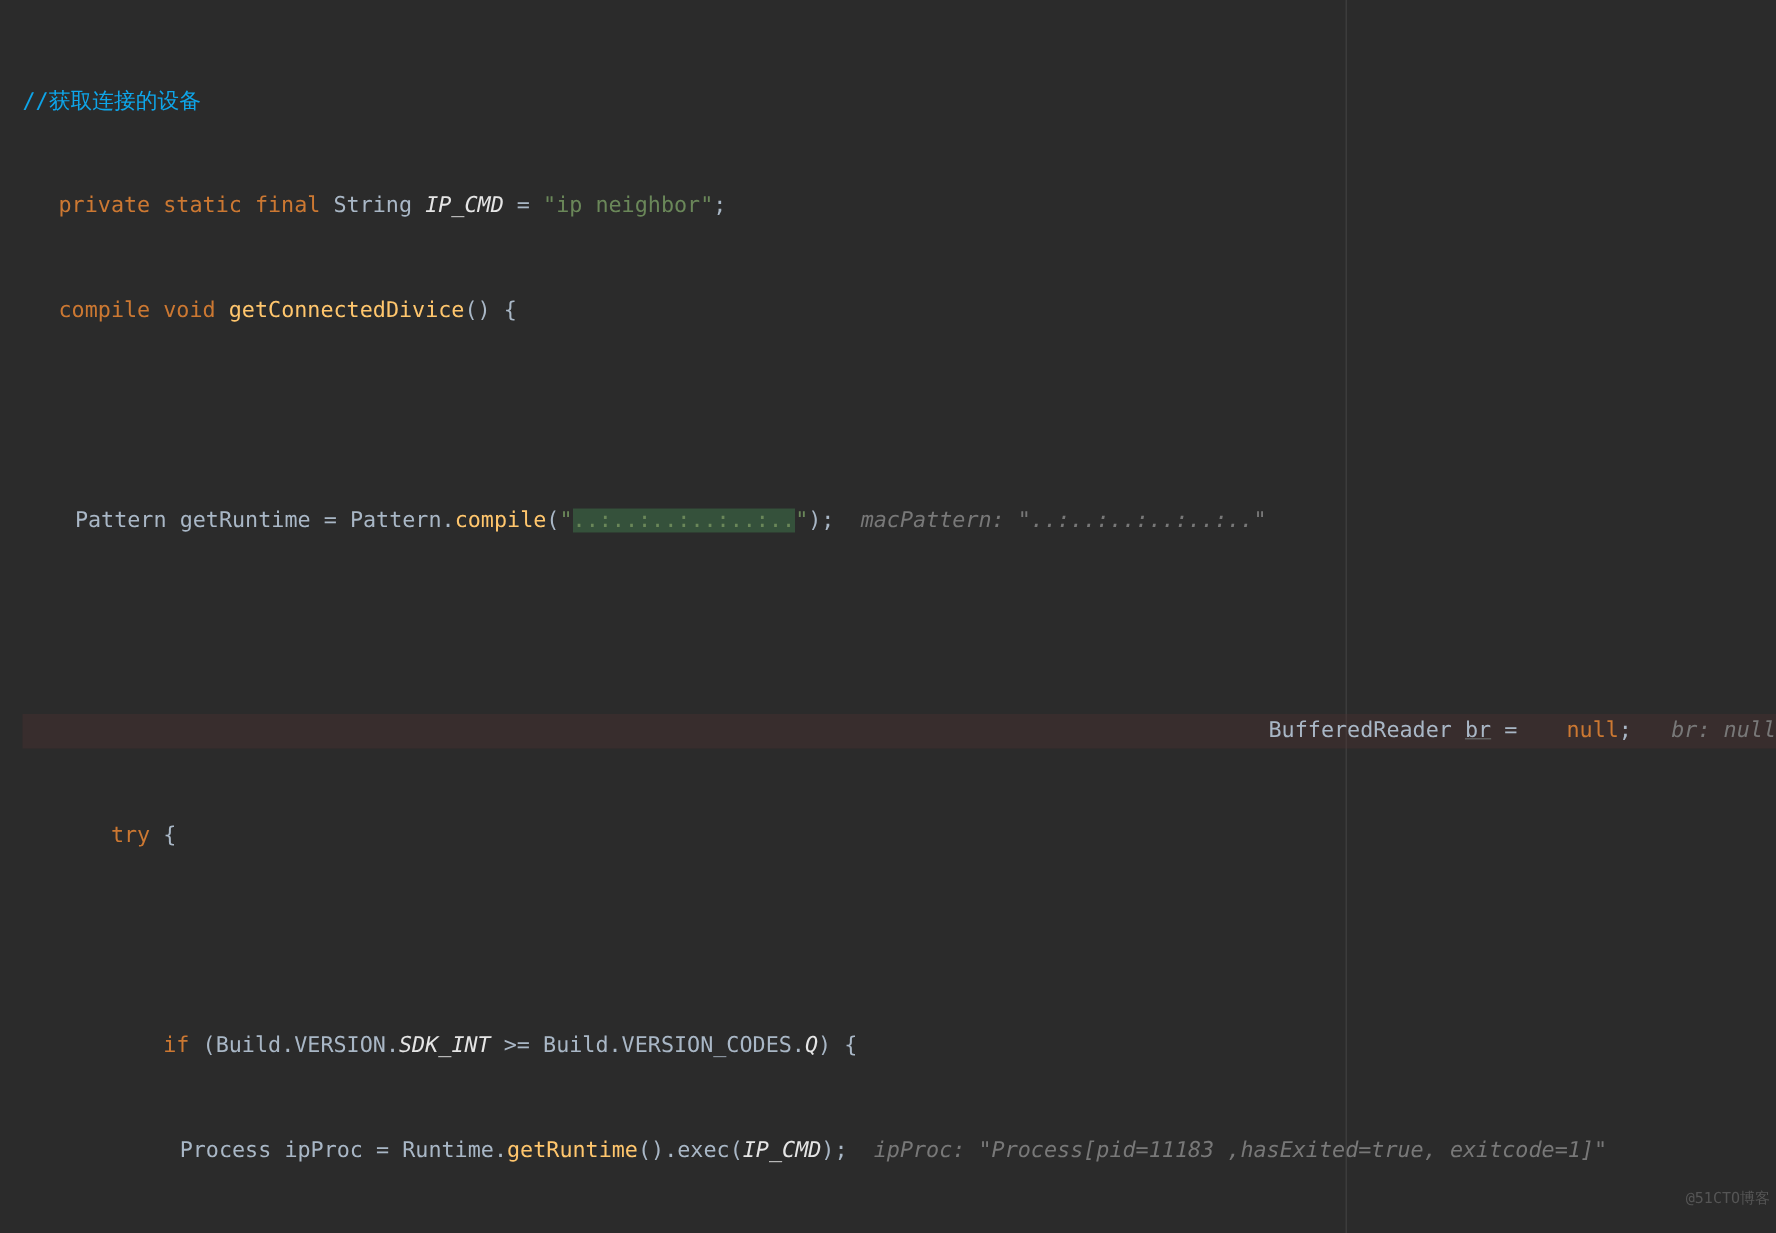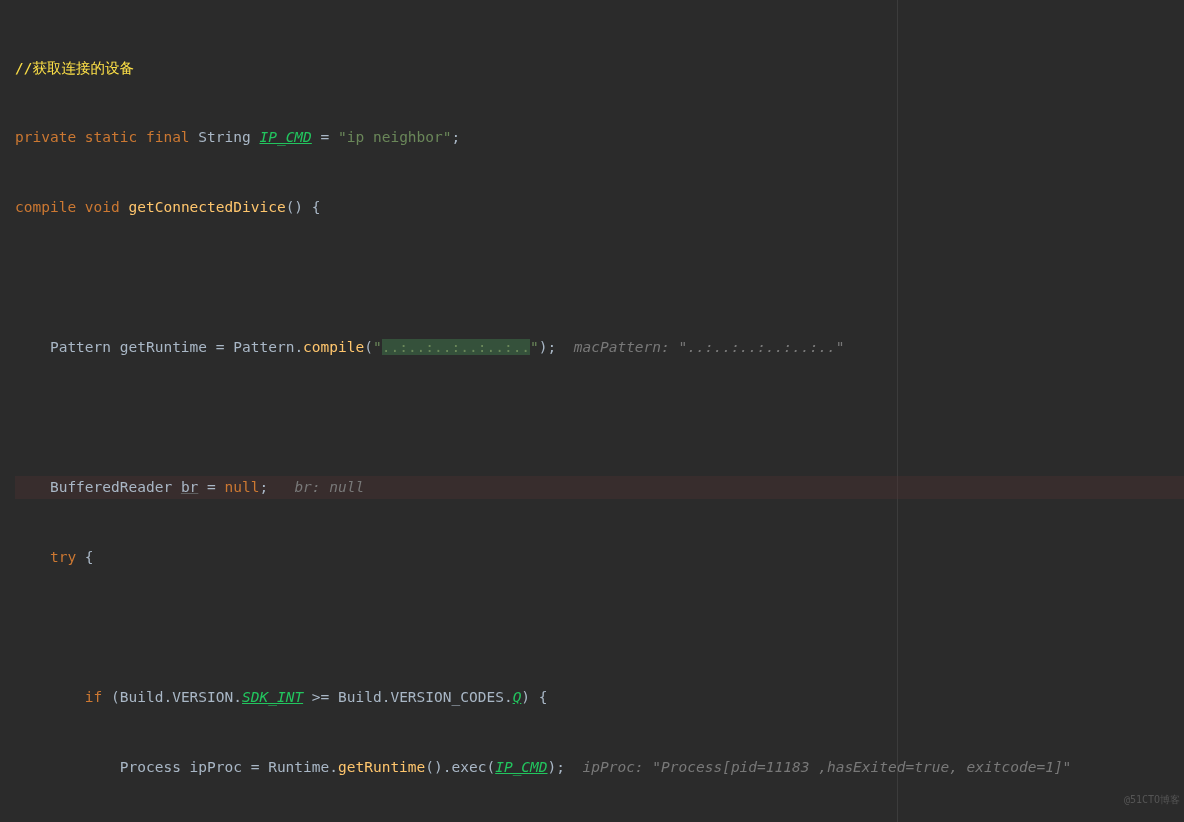--- a/index.html
+++ b/index.html
@@ -13,37 +13,37 @@
   height: 822px;
   overflow: hidden;
   position: relative;
 }
 .code-area {
   padding: 10px 0 0 15px;
   white-space: pre;
   position: relative;
 }
 .line { position: relative; height: 23.3px; }
-.line-hl-warn { background: rgba(80,50,50,0.35); }
+.line-hl-warn { background: rgba(80,50,50,0.35); text-align: right; }
 .vguide {
   position: absolute;
   top: 0; bottom: 0;
   left: 897px;
   width: 1px;
   background: #3c3c3c;
 }
-.kw { color: #cc7832; }
+.kw { color: #cc7832; margin-left: 24px; }
 .type { color: #a9b7c6; }
 .str { color: #6a8759; }
 .str-hl { color: #6a8759; background: #35513b; }
 .func { color: #ffc66d; margin-top: 22px; }
 .func-i { color: #ffc66d; }
-.field-i { color: #22c55e; font-style: italic; text-decoration: underline; }
+.field-i { color: #e5e5e5; font-style: italic; }
 .var { color: #a9b7c6; }
-.comment { color: #fde047; }
+.comment { color: #0ea5e9; }
 .inlay { color: #787878; font-style: italic; }
 .underline { text-decoration: underline; text-decoration-color: #5f5f5f; }
 .watermark {
   position: absolute;
   bottom: 11px; right: 4px;
   font-size: 10px;
   color: #555;
 }
 </style>
 </head>

